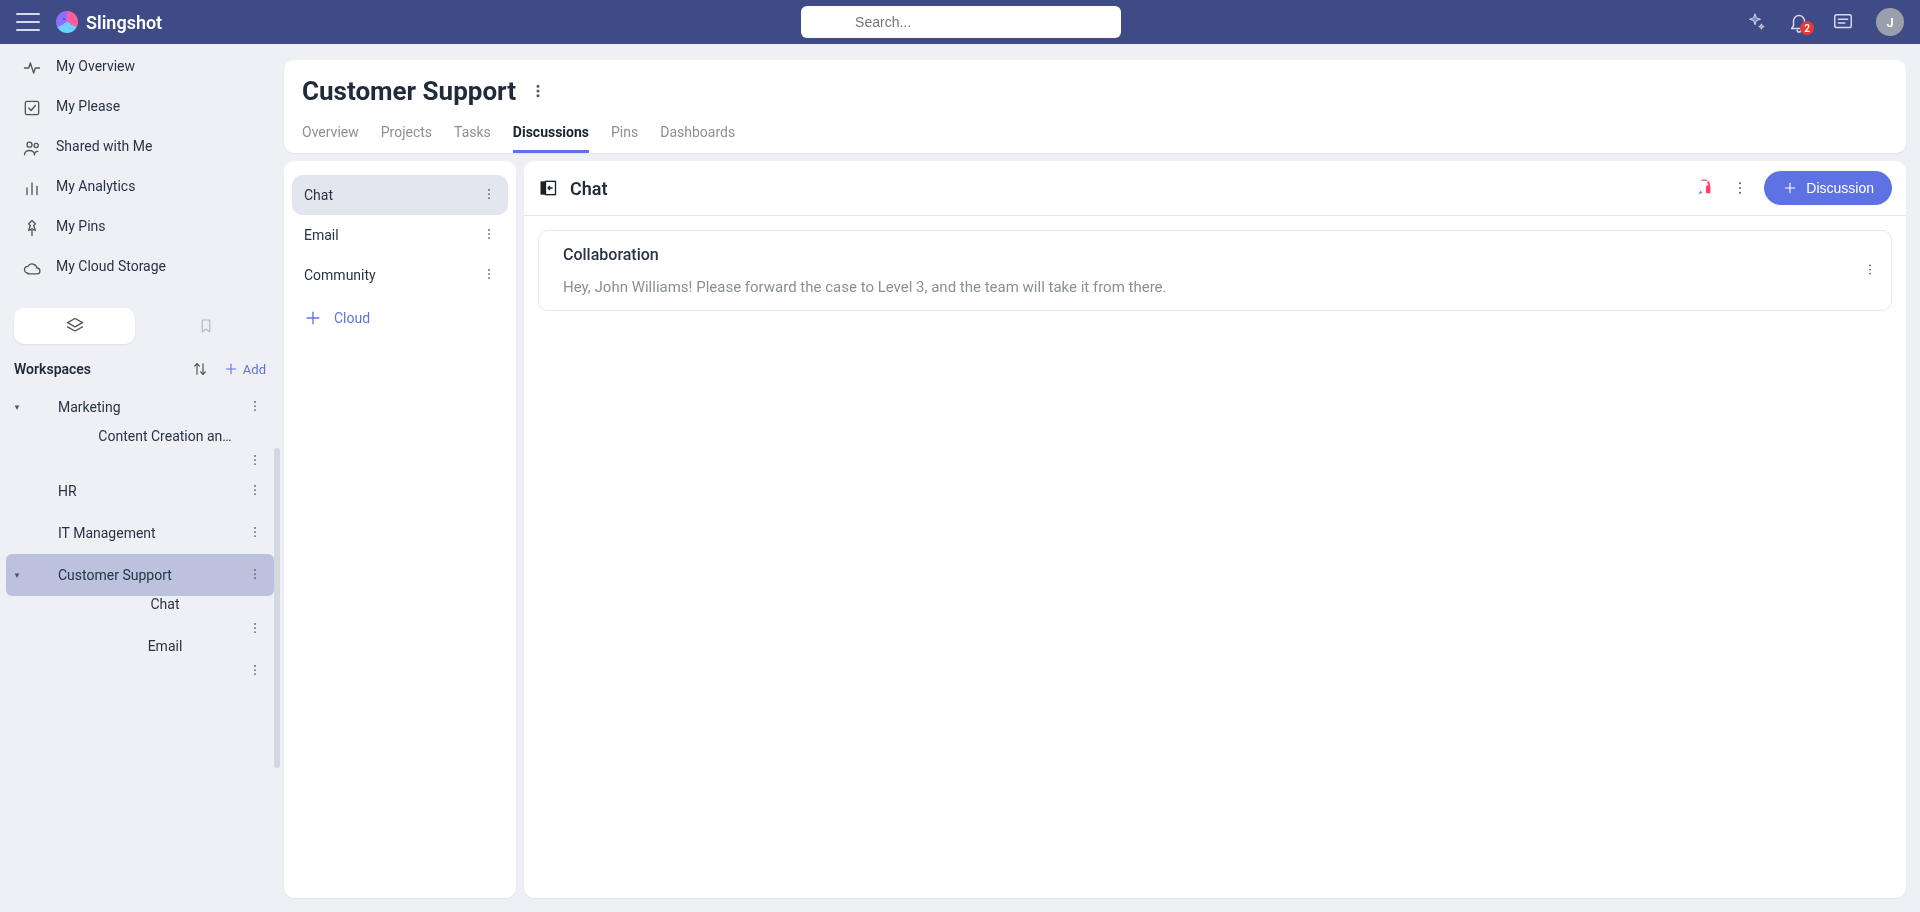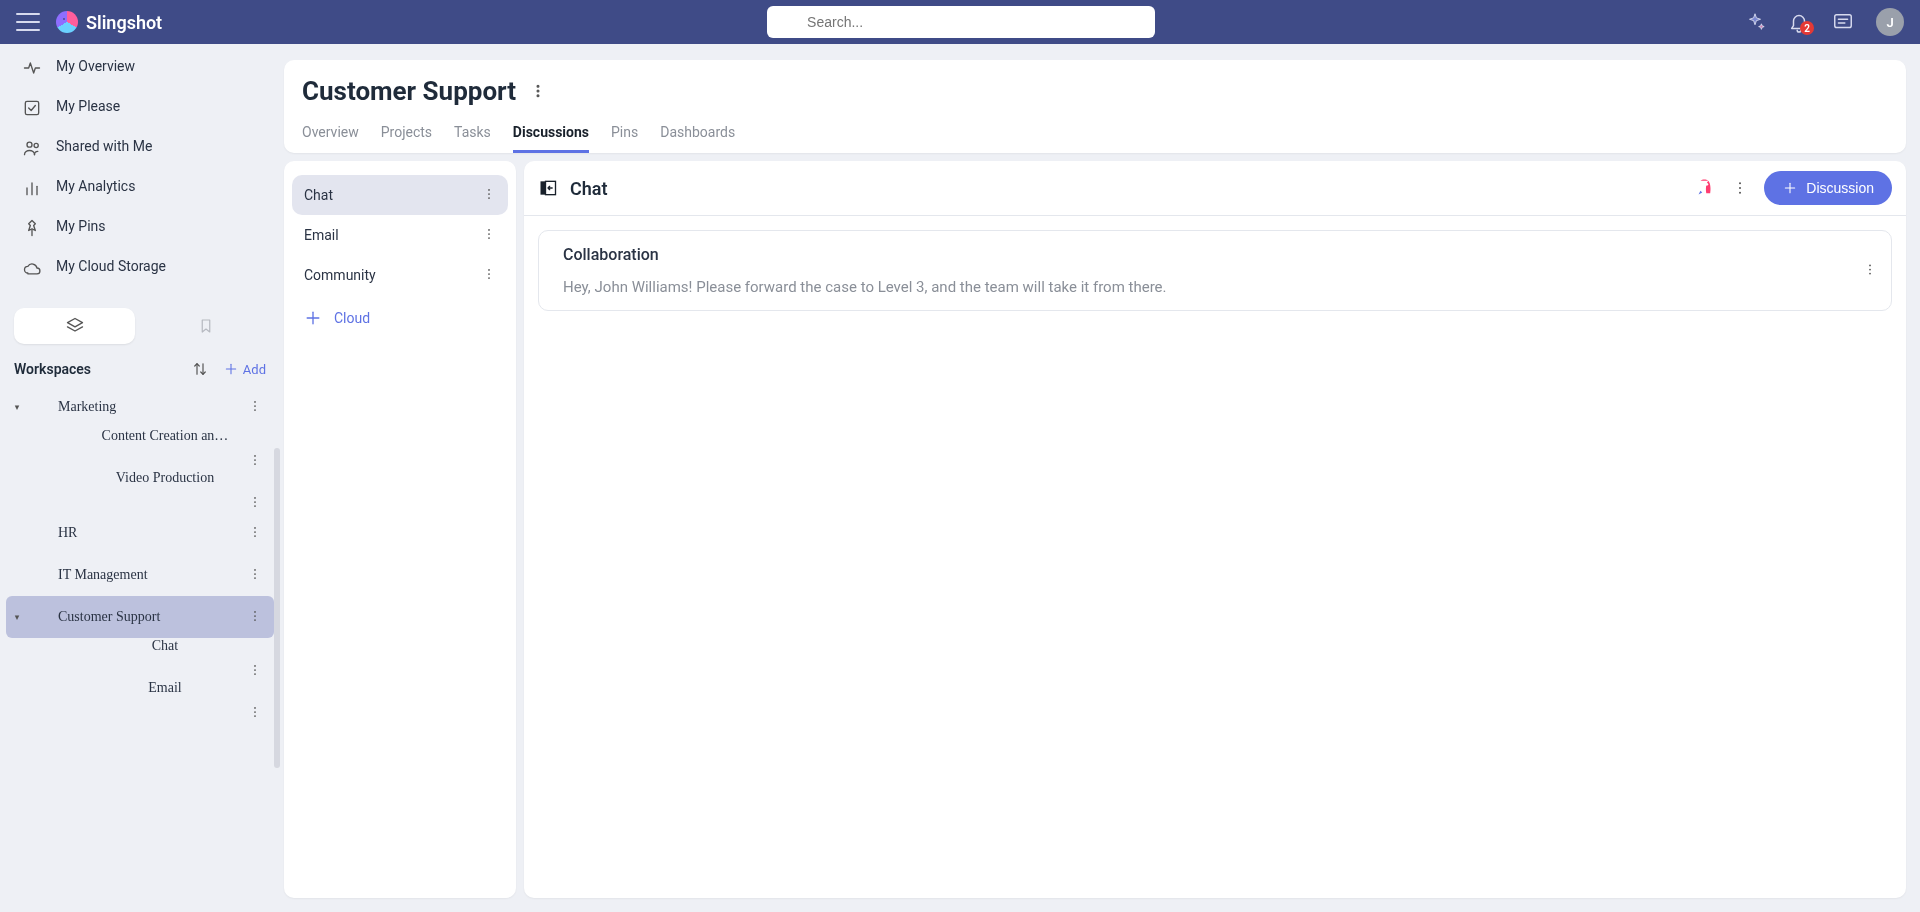--- a/index.html
+++ b/index.html
@@ -34,22 +34,22 @@
     display:flex; align-items:center; padding:0 16px; gap:16px;
     flex-shrink:0;
   }
   .hamburger { width:24px; height:18px; display:flex; flex-direction:column; justify-content:space-between; cursor:pointer; }
   .hamburger div { height:2px; background:#d7daee; border-radius:1px; }
   .logo { display:flex; align-items:center; gap:8px; font-weight:600; font-size:18px; }
   .logo-mark { width:22px; height:22px; border-radius:50%; background:conic-gradient(#ff5e9c 0 120deg,#6bd1ff 120deg 240deg,#8e6eff 240deg 360deg); position:relative; }
   .logo-mark::after { content:""; position:absolute; inset:3px; background:var(--nav); border-radius:50%; transform:scale(.45); left:6px; top:6px; width:4px; height:4px;}
   .nav-spacer { flex:1; }
   .search {
-    width:388px; height:32px; background:#fff; border-radius:6px;
-    display:flex; align-items:center; padding:0 10px; gap:10px; color:#888;margin-left:16px;
+    width:320px; height:32px; background:#fff; border-radius:6px;
+    display:flex; align-items:center; padding:0 24px; gap:10px; color:#888;margin-left:16px;
   }
   .search input { border:0; outline:0; flex:1; font-size:14px; background:transparent; }
   .nav-icons { display:flex; align-items:center; gap:22px; margin-left:auto; }
   .nicon { width:22px; height:22px; display:flex; align-items:center; justify-content:center; position:relative; cursor:pointer; }
   .nicon svg { stroke:#d7daee; }
   .badge { position:absolute; bottom:-2px; right:-4px; background:var(--badge); color:#fff; font-size:10px; border-radius:50%; width:14px; height:14px; display:flex; align-items:center; justify-content:center; font-weight:600; }
   .avatar { width:28px; height:28px; border-radius:50%; background:#9aa0ab; color:#fff; display:flex; align-items:center; justify-content:center; font-weight:600; font-size:13px; }
 
   
   .body { flex:1; display:flex; min-height:0; }
@@ -84,21 +84,21 @@
   .addlink { color:var(--primary); font-size:13px; display:flex; align-items:center; gap:4px; cursor:pointer; }
   .ws-tree { overflow:auto; padding:2px 6px 20px 6px; position:relative; flex:1; }
   .tree-row {
     display:flex; align-items:center; gap:8px; height:42px; padding:0 8px 0 6px;
     border-radius:6px; cursor:pointer; color:#2a3344;
   }
   .tree-row.selected { background:var(--sidebar-sel); }
   .tree-row .more { margin-left:auto; color:#555; padding:0 4px; }
   .tree-row .exp { width:10px; text-align:center; color:#555; font-size:9px; }
   .tree-row .wicon { width:20px; display:flex; justify-content:center; }
-  .tree-row .label { flex:1; white-space:nowrap; overflow:hidden; text-overflow:ellipsis;font-family:Liberation Serif, serif; }
+  .tree-row .label { flex:1; white-space:nowrap; overflow:hidden; text-overflow:ellipsis; }
   .tree-child { padding-left:58px;flex-direction:column; }
   .scroll-track { position:absolute; top:404px; right:0; width:6px; height:320px; background:#d6d8e0; border-radius:3px; }
 
   
   .main { flex:1; padding:16px 14px 14px 4px; display:flex; flex-direction:column; gap:8px; min-width:0; }
   .header-card {
     background:#fff; border-radius:10px; box-shadow:0 1px 2px rgba(0,0,0,.05);
     padding:16px 18px 0 18px;
   }
   .title-row { display:flex; align-items:center; gap:14px; }
@@ -296,28 +296,20 @@
             </span>
     <span class="label">Marketing</span>
     <span class="more"><svg width="14" height="14" viewBox="0 0 24 24">
                 <circle cx="12" cy="5" r="1.5" fill="#555"></circle>
                 <circle cx="12" cy="12" r="1.5" fill="#555"></circle>
                 <circle cx="12" cy="19" r="1.5" fill="#555"></circle>
               </svg></span>
           </div>
           <div class="tree-row tree-child">
             <span class="label">Content Creation an…</span>
-            <span class="more"><svg width="14" height="14" viewBox="0 0 24 24">
-                <circle cx="12" cy="5" r="1.5" fill="#555"></circle>
-                <circle cx="12" cy="12" r="1.5" fill="#555"></circle>
-                <circle cx="12" cy="19" r="1.5" fill="#555"></circle>
-              </svg></span>
-          </div>
-          <div class="tree-row tree-child">
-            <span class="label">Video Production</span>
             <span class="more"><svg width="14" height="14" viewBox="0 0 24 24">
                 <circle cx="12" cy="5" r="1.5" fill="#555"></circle>
                 <circle cx="12" cy="12" r="1.5" fill="#555"></circle>
                 <circle cx="12" cy="19" r="1.5" fill="#555"></circle>
               </svg></span>
           </div>
           <div class="tree-row">
             <span class="exp"></span>
     <span class="wicon">
               <svg class="icon-stroke" width="20" height="20" viewBox="0 0 24 24">

